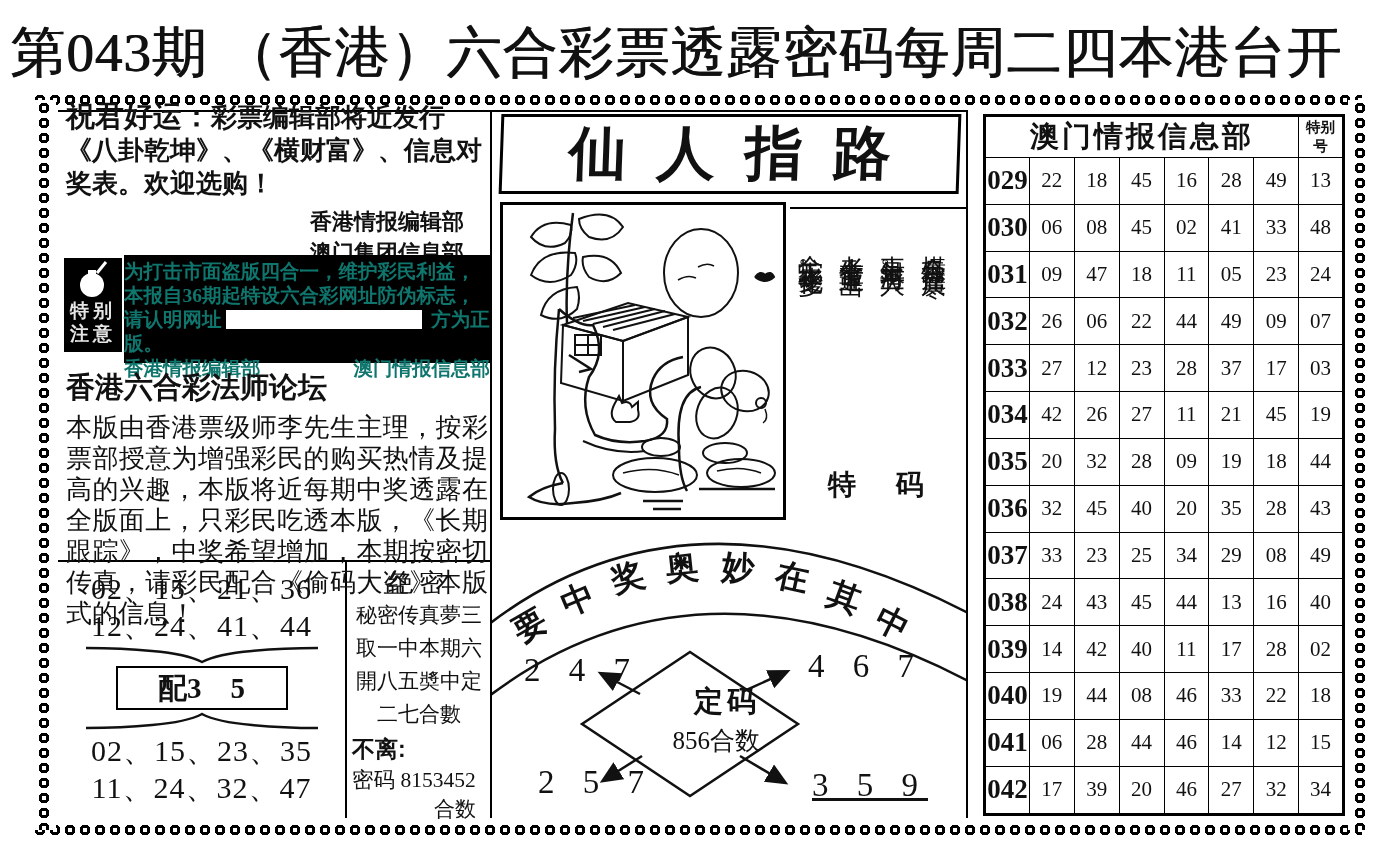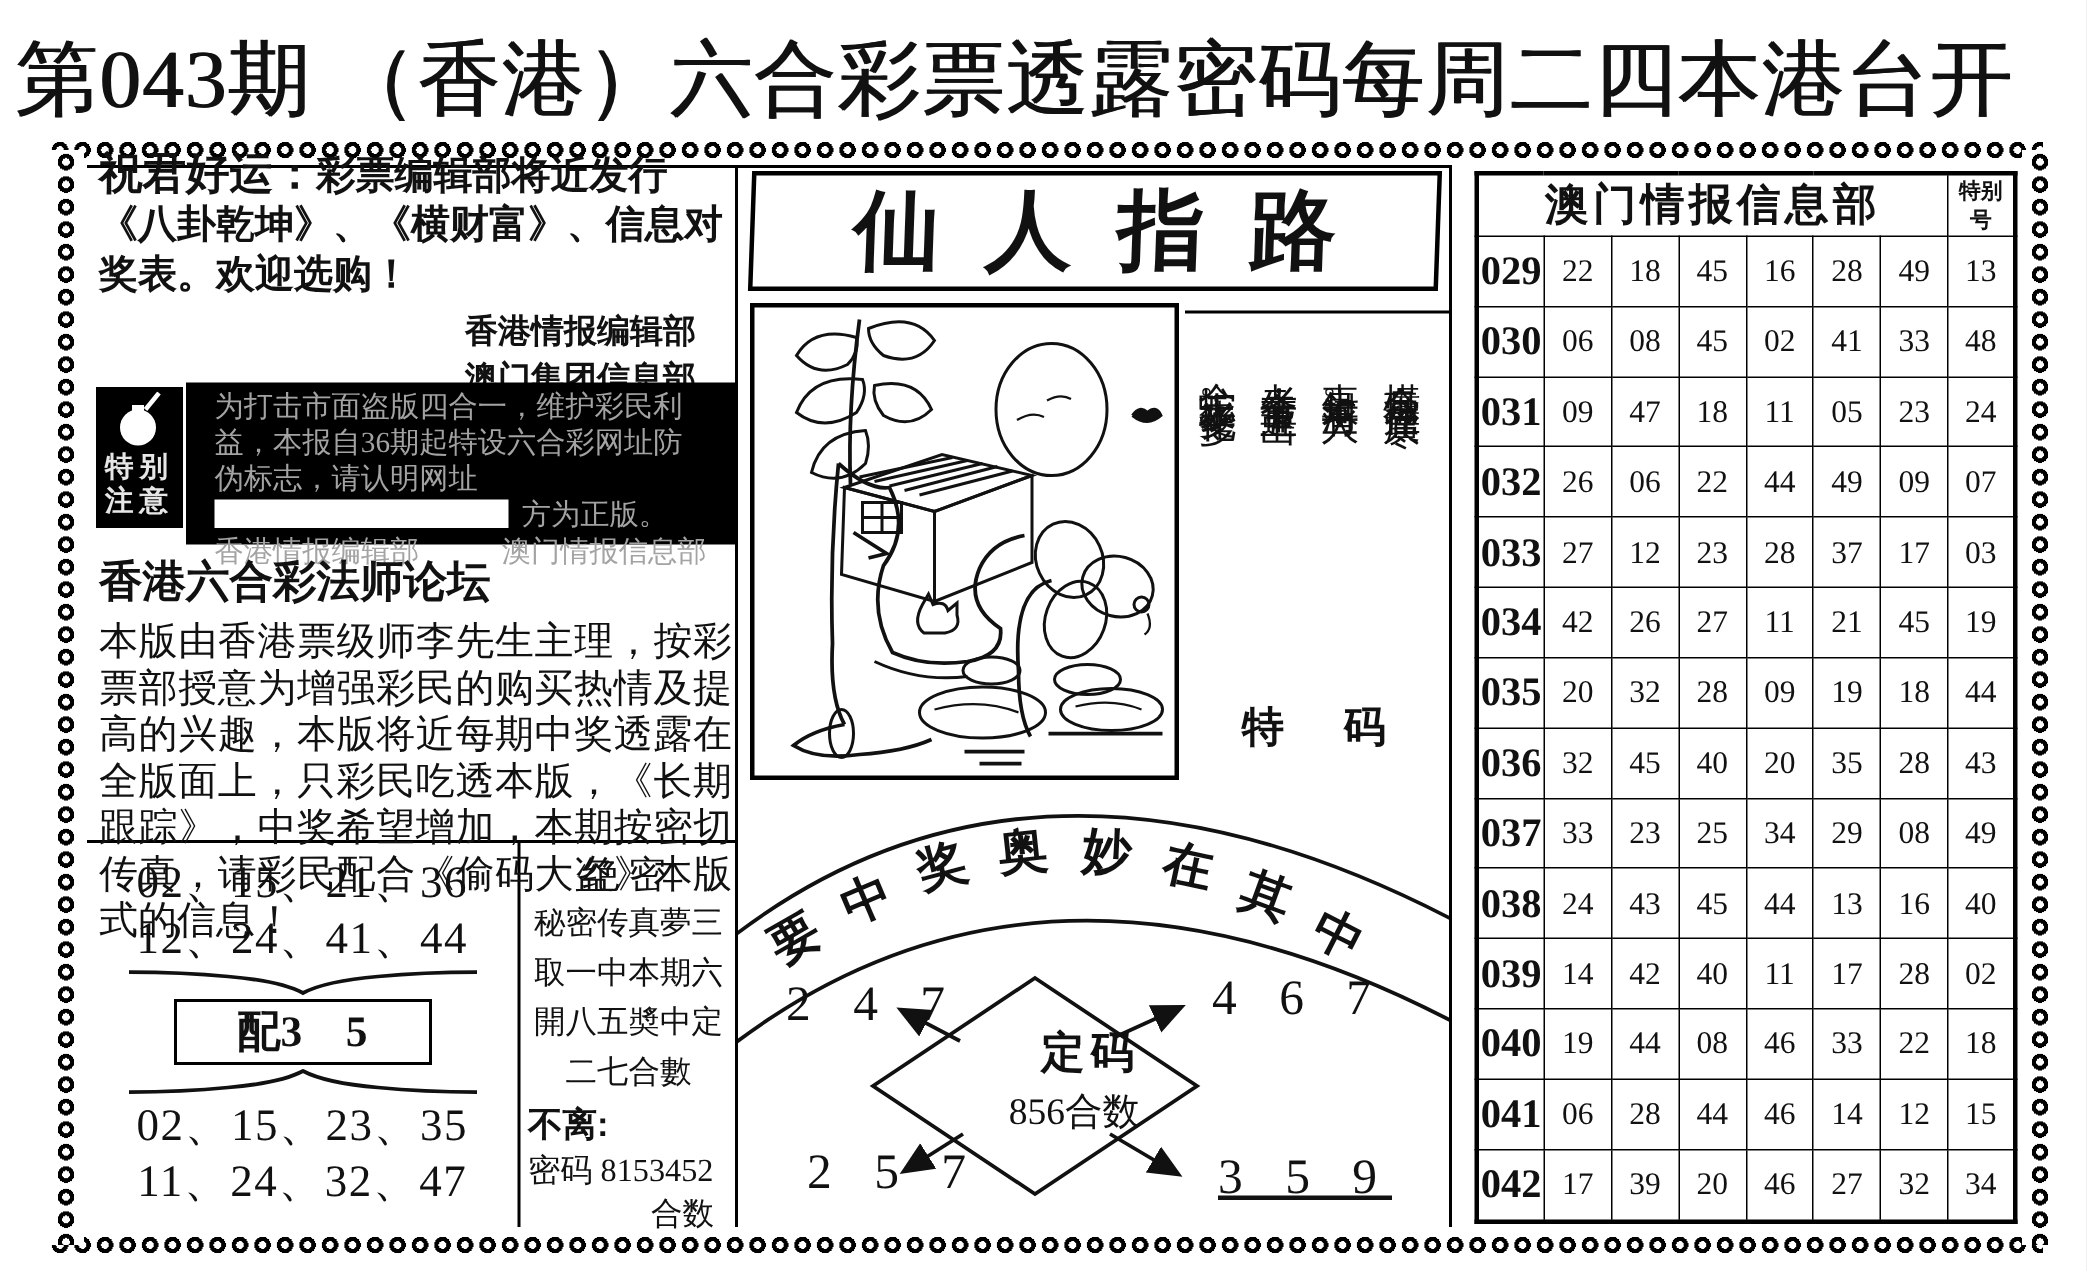--- a/index.html
+++ b/index.html
@@ -27,22 +27,22 @@
   .greeting{left:66px;top:100px;width:420px;}
   .greeting p{margin:0;font-size:26px;line-height:33px;font-weight:bold;}
   .greeting .lead{font-size:29px;font-weight:900;}
   .sigs{margin-top:6px;text-align:right;padding-right:22px;
         font-family:"Liberation Sans",sans-serif;font-weight:900;font-size:22px;line-height:31px;}
 
   .notice-label{left:64px;top:258px;width:58px;height:94px;background:#000;color:#e6e6e6;
     display:flex;flex-direction:column;align-items:center;justify-content:flex-start;font-family:Liberation Mono, monospace;}
   .notice-label .nl-line{font-size:19px;font-weight:bold;letter-spacing:4px;line-height:23px;}
   .bulb{margin-top:3px;}
-  .notice-box{left:124px;top:255px;width:366px;height:108px;background:#000;color:#a3a3a3;
-    padding:5px 19px;box-sizing:border-box;font-size:19.5px;line-height:24px;font-weight:normal;}
+  .notice-box{left:124px;top:255px;width:366px;height:108px;background:#000;color:#0f766e;
+    padding:5px 0;box-sizing:border-box;font-size:19.5px;line-height:24px;font-weight:bold;}
   .url-redact{display:inline-block;width:196px;height:19px;background:#fff;vertical-align:-3px;margin-right:4px;}
   .nb-signs{display:flex;justify-content:space-between;margin-top:1px;}
 
   .forum{left:66px;top:368px;width:422px;}
   .forum h3{margin:0 0 4px 0;font-size:29px;font-weight:900;}
   .forum p{margin:0;font-size:26px;line-height:31px;text-align:justify;}
 
   .numbers{left:58px;top:562px;width:287px;height:256px;text-align:center;}
   .num-row{font-size:30px;line-height:37px;letter-spacing:1px;}
   .pair-box{width:168px;height:40px;border:2px solid #000;margin:2px auto;

